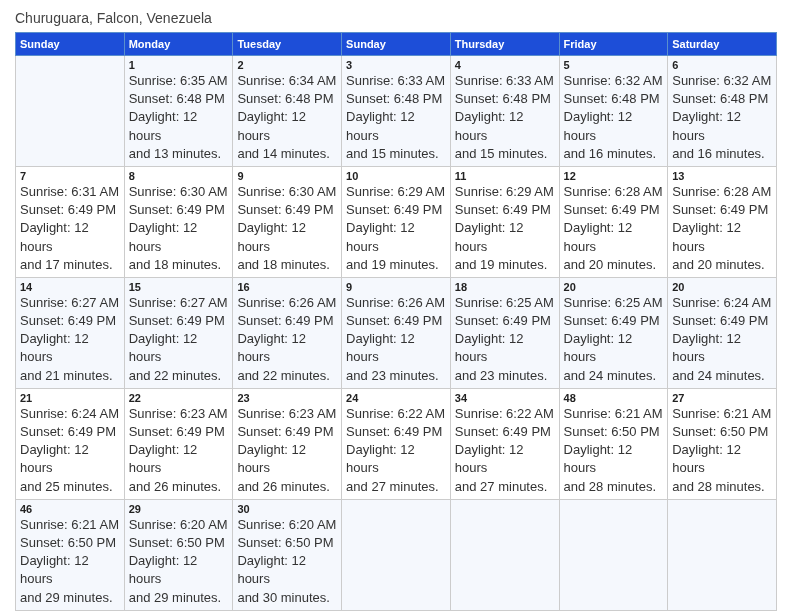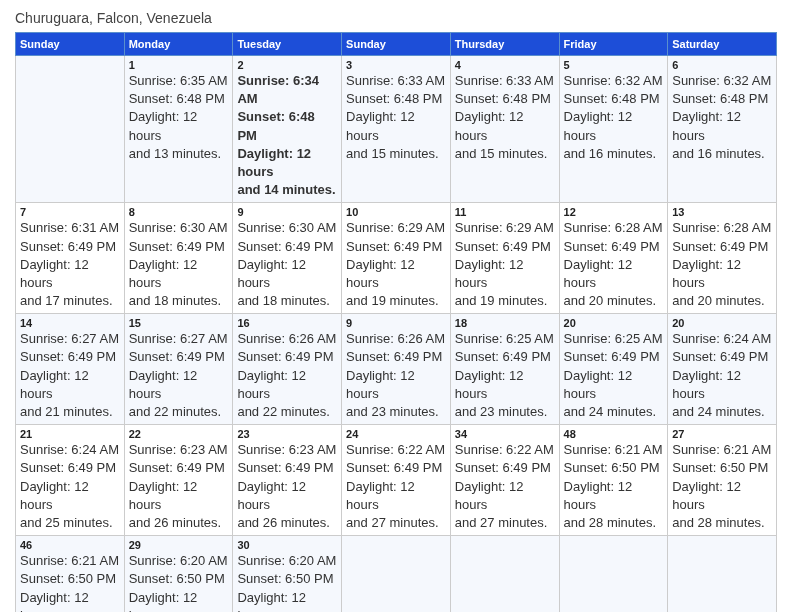--- a/index.html
+++ b/index.html
@@ -125,21 +125,21 @@
           <td class="empty-cell"></td>
           <td>
             <span class="day-num">1</span>
             <div class="day-info" style="white-space: pre-line;">Sunrise: 6:35 AM
 Sunset: 6:48 PM
 Daylight: 12 hours
 and 13 minutes.</div>
           </td>
           <td>
             <span class="day-num">2</span>
-            <div class="day-info" style="white-space: pre-line; font-weight: bold;">Sunrise: 6:34 AM
+            <div class="day-info" style="white-space: pre-line;">Sunrise: 6:34 AM
 Sunset: 6:48 PM
 Daylight: 12 hours
 and 14 minutes.</div>
           </td>
           <td>
             <span class="day-num">3</span>
             <div class="day-info" style="white-space: pre-line;">Sunrise: 6:33 AM
 Sunset: 6:48 PM
 Daylight: 12 hours
 and 15 minutes.</div>

